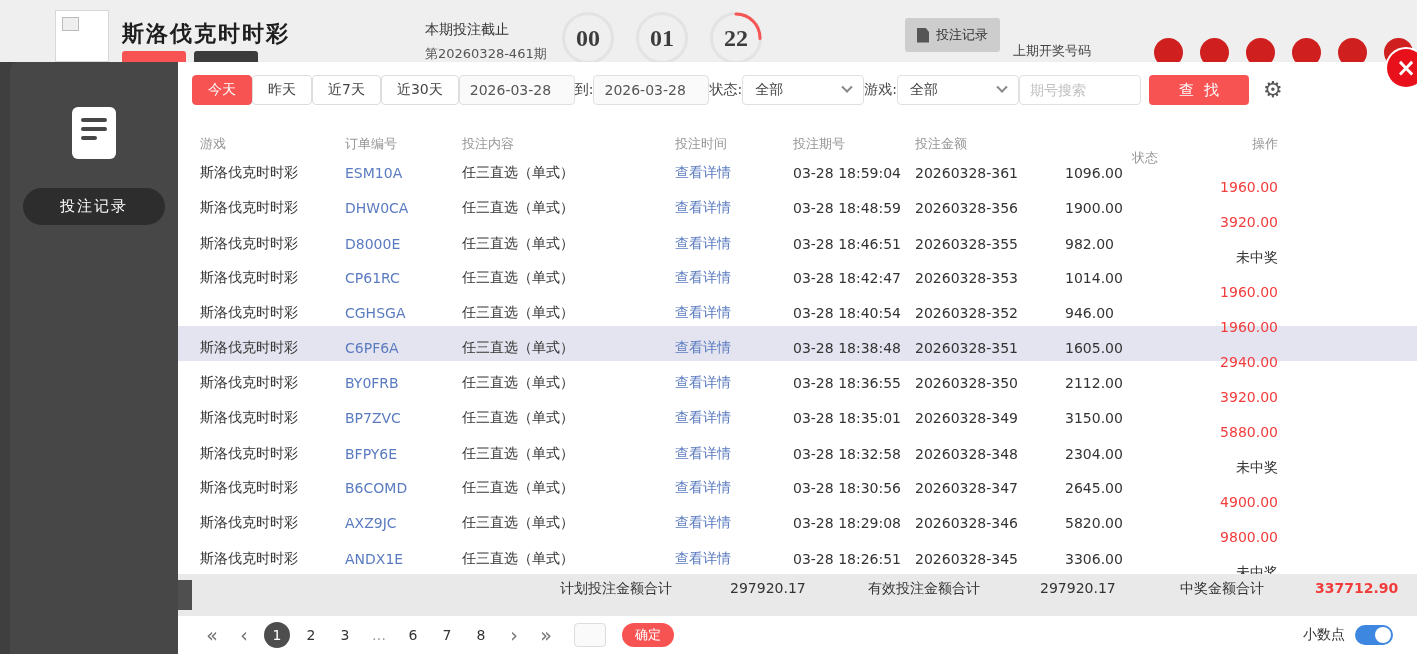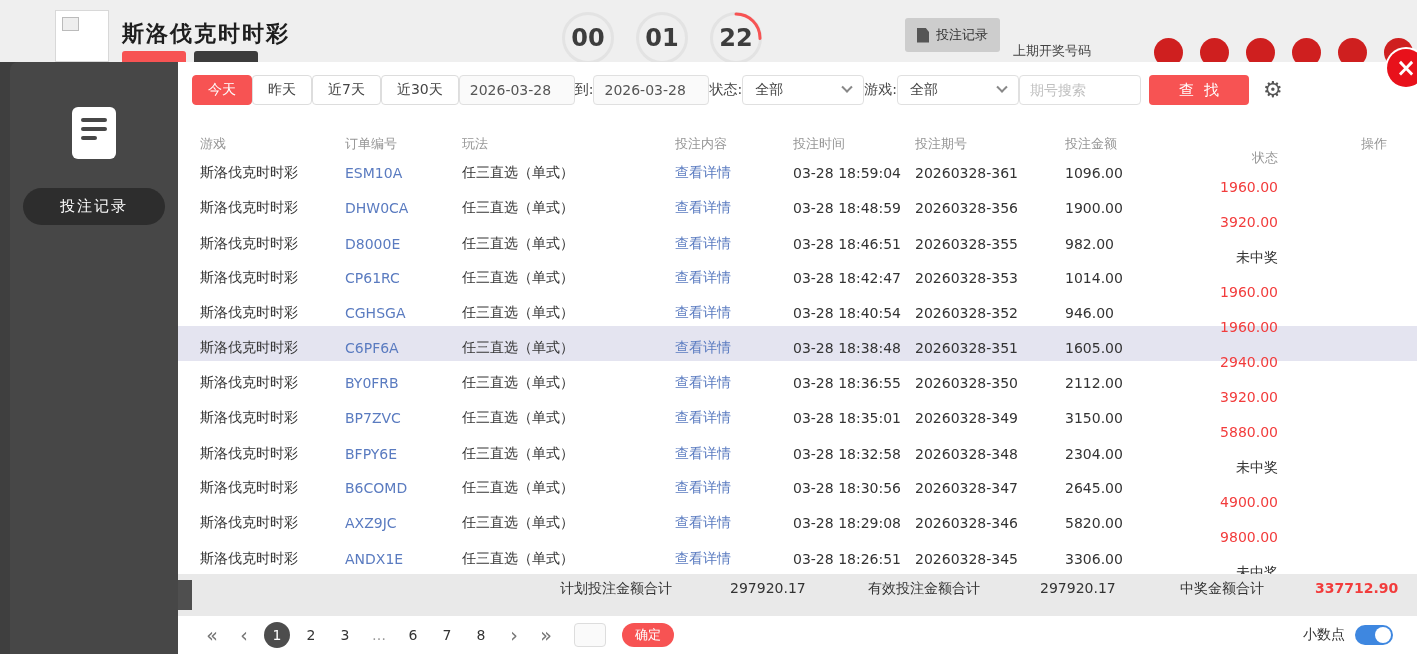--- a/index.html
+++ b/index.html
@@ -17,21 +17,21 @@
   .page-header{position:absolute;left:0;top:0;right:0;height:62px;background:#efefef;}
   .logo-box{position:absolute;left:55px;top:10px;width:54px;height:52px;background:#fff;border:1px solid #d8d8d8;}
   .logo-box:after{content:"";position:absolute;left:6px;top:6px;width:15px;height:12px;border:1px solid #bbb;background:#eee;}
   .page-title{position:absolute;left:122px;top:19px;font-size:22px;font-weight:bold;color:#1e1e1e;letter-spacing:2px;}
   .hbadge{position:absolute;top:51px;height:20px;width:64px;border-radius:3px;}
   .hbadge.red{left:122px;background:var(--accent);}
   .hbadge.dark{left:194px;background:#3c3c3c;}
   .deadline{position:absolute;left:425px;top:21px;font-size:14px;color:#333;}
   .deadline .period{margin-top:6px;font-size:13px;color:#555;}
   .countdown{position:absolute;left:562px;top:12px;display:flex;gap:22px;}
-  .cd-circle{width:52px;height:52px;border-radius:50%;border:3px solid #e3e3e3;display:flex;align-items:center;justify-content:center;font-size:24px;font-weight:bold;color:#3d3d3d;position:relative;}
+  .cd-circle{width:52px;height:52px;border-radius:50%;border:3px solid #e3e3e3;display:flex;align-items:center;justify-content:center;font-size:24px;font-weight:bold;color:#3d3d3d;position:relative;font-family:Liberation Serif, serif;}
   .cd-circle svg{position:absolute;left:-3px;top:-3px;}
   .bet-record-btn{position:absolute;left:905px;top:18px;height:34px;padding:0 12px;background:#cdcdcd;border:none;border-radius:3px;font-size:13px;color:#333;display:flex;align-items:center;gap:7px;cursor:pointer;font-family:inherit;}
   .doc-glyph{width:12px;height:15px;background:#555;clip-path:polygon(0 0,70% 0,100% 30%,100% 100%,0 100%);}
   .last-draw{position:absolute;left:1013px;top:42px;font-size:13px;color:#444;}
   .balls{position:absolute;left:1154px;top:38px;display:flex;gap:17px;}
   .ball{width:29px;height:29px;border-radius:50%;background:#cf1f1f;}
   
   .backdrop{position:absolute;left:0;top:62px;right:0;bottom:0;background:#3f3f3f;}
   
   .sidebar{position:absolute;left:10px;top:62px;width:168px;bottom:0;background:#474747;border-top-left-radius:8px;z-index:5;}
@@ -85,20 +85,24 @@
   .close-btn{position:absolute;left:1387px;top:49px;width:38px;height:38px;border-radius:50%;background:#e8111b;color:#fff;display:flex;align-items:center;justify-content:center;font-size:24px;font-weight:bold;cursor:pointer;z-index:20;box-shadow:0 0 0 2px #ffffff;}
 </style>
 </head>
 <body>
 
 <div class="page-header">
   <div class="logo-box"></div>
   <div class="page-title">斯洛伐克时时彩</div>
   <div class="hbadge red"></div>
   <div class="hbadge dark"></div>
+  <div class="deadline">
+    <div>本期投注截止</div>
+    <div class="period">第20260328-461期</div>
+  </div>
   <div class="countdown">
       <div class="cd-circle">00</div>
       <div class="cd-circle">01</div>
       <div class="cd-circle">22<svg width="52" height="52">
           <circle cx="26" cy="26" r="24" fill="none" stroke="#f75353" stroke-width="3" stroke-dasharray="38 113" stroke-linecap="round" transform="rotate(-90 26 26)"></circle>
         </svg></div>
     </div>
   <button class="bet-record-btn">
     <span class="doc-glyph"></span>
     <span>投注记录</span>
@@ -149,21 +153,20 @@
       <span class="chev"></span>
     </div>
     <input class="sinput" placeholder="期号搜索" style="">
     <button class="search-btn">查找</button>
     <span class="gear">⚙</span>
   </div>
 
   <div class="grid-row thead">
     <span>游戏</span>
     <span>订单编号</span>
-    <span>玩法</span>
     <span>投注内容</span>
     <span>投注时间</span>
     <span>投注期号</span>
     <span class="c-amount">投注金额</span>
     <span class="c-status">状态</span>
     <span class="c-action">操作</span>
   </div>
 
   <div>
       <div class="grid-row table-row">

